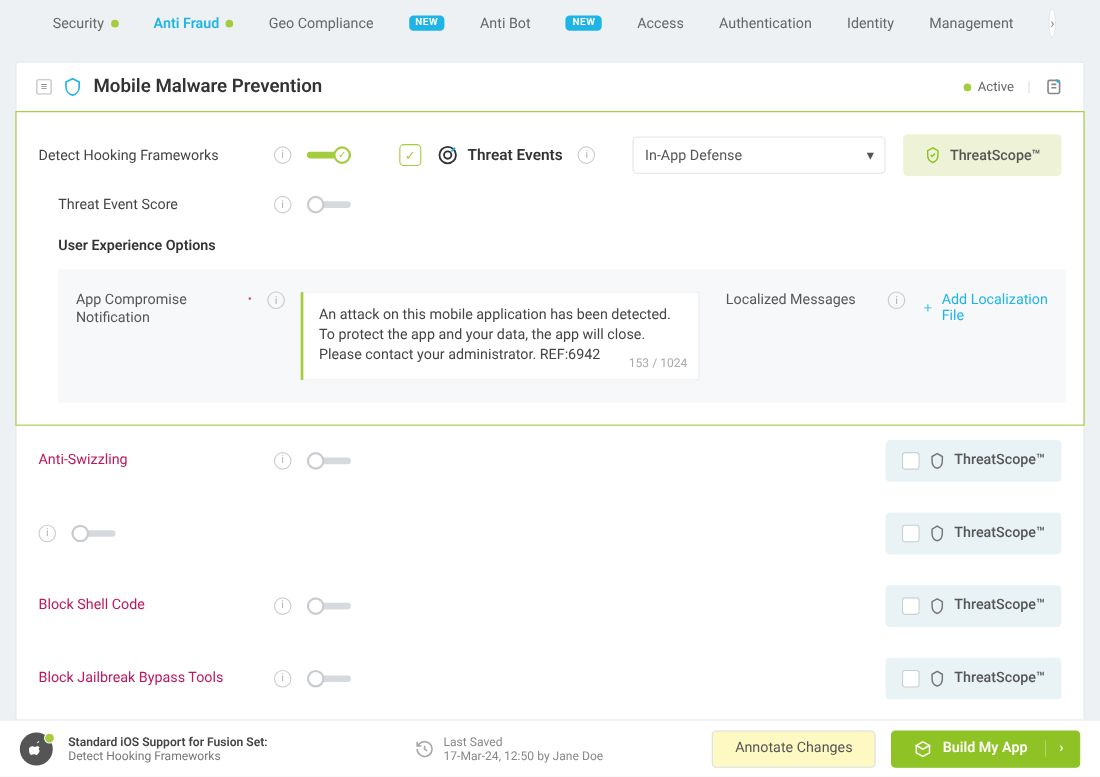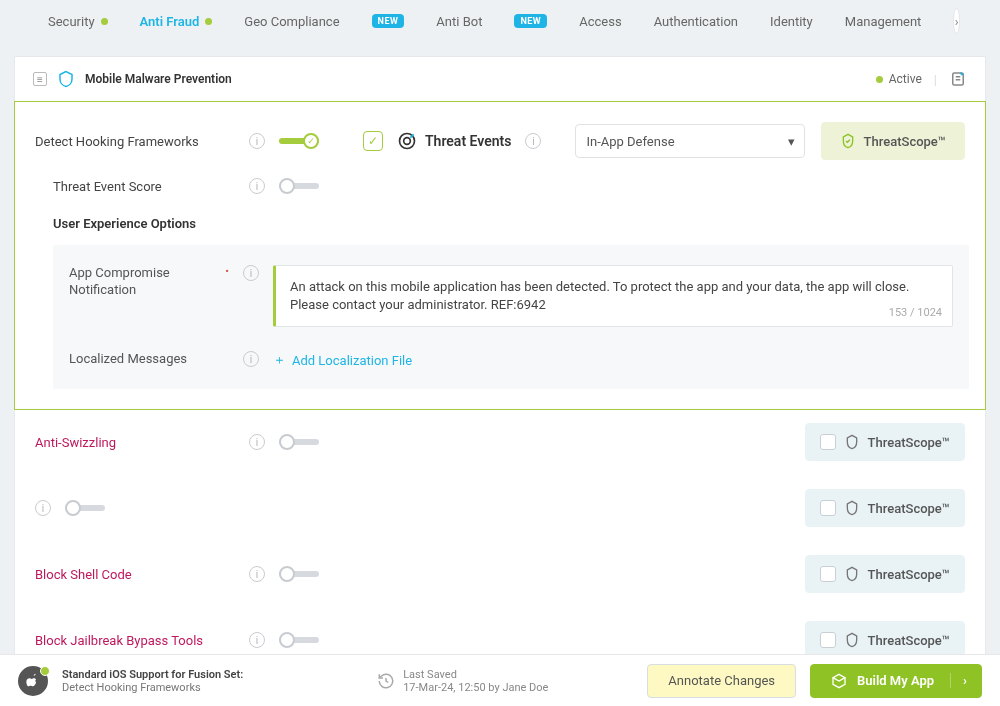--- a/index.html
+++ b/index.html
@@ -12,21 +12,21 @@
   .tab.active { color: #1eb5e6; font-weight: 600; }
   .dot { width: 7px; height: 7px; border-radius: 50%; background: #a4cc3c; display: inline-block; }
   .badge-new { background: #1eb5e6; color: #fff; font-size: 9px; font-weight: 700; padding: 2px 6px; border-radius: 4px; letter-spacing: 0.5px; }
   .tabs-scroll { margin-left: auto; width: 26px; height: 26px; border-radius: 50%; border: 1px solid #e2e6ea; display: flex; align-items: center; justify-content: center; color: #888; cursor: pointer; background: #fff; }
 
   
   .panel { margin: 14px; background: #fff; border: 1px solid #e6e8eb; border-radius: 2px; position: relative; }
   .panel-header { height: 32px; display: flex; align-items: center; padding: 22px 18px; gap: 10px; border-bottom: 1px solid #f0f2f4; }
   .collapse-ico { width: 14px; height: 14px; border: 1px solid #bbb; border-radius: 2px; display: flex; align-items: center; justify-content: center; color: #888; font-size: 10px; cursor: pointer;}
   .shield-ico { color: #1eb5e6; }
-  .panel-title { font-weight: 600; color: #333; font-size: 12px; }
+  .panel-title { font-weight: 600; color: #333; font-size: 17px; }
   .panel-right { margin-left: auto; display: flex; align-items: center; gap: 12px; }
   .status-pill { display: flex; align-items: center; gap: 6px; color: #666; font-size: 12px; }
   .act-ico { color: #888; cursor: pointer; }
 
   
   .hl { border: 1px solid #a4cc3c; margin: -1px; padding: 0; }
   .row { display: flex; align-items: center; padding: 12px 20px; gap: 14px; }
   .row-label { width: 200px; color: #444; font-size: 13px; }
   .row-indent .row-label { padding-left: 18px; width: 200px; }
   .info-ico { width: 16px; height: 16px; border: 1px solid #c8ccd0; border-radius: 50%; display: flex; align-items: center; justify-content: center; color: #b0b4b8; font-size: 10px; flex-shrink:0; }
@@ -42,21 +42,21 @@
 
   
   .toggle { width: 40px; height: 16px; position: relative; cursor:pointer; }
   .toggle .track { position:absolute; top:5px; left:0; right:0; height:6px; background:#d6dade; border-radius:3px; }
   .toggle .knob { position:absolute; top:0; width:16px; height:16px; background:#fff; border:2px solid #c8ccd0; border-radius:50%; left:0;}
   .toggle.on .track { background:#a4cc3c; }
   .toggle.on .knob { border-color:#a4cc3c; left:auto; right:0; color:#a4cc3c; display:flex; align-items:center; justify-content:center; font-size:9px;}
 
   
   .ux-heading { font-weight:600; color:#333; padding: 10px 20px 6px 38px; font-size:13px;}
-  .ux-box { background:#f7f8fa; margin: 8px 16px 20px 38px; border-radius:2px; padding: 20px 16px; display:flex; flex-direction:column; gap:24px; }
+  .ux-box { background:#f7f8fa; margin: 8px 16px 20px 38px; border-radius:2px; padding: 20px 16px; display:flex; gap:24px; }
   .ux-row { display:flex; align-items:flex-start; gap:14px; }
   .ux-label-col { width:160px; display:flex; align-items:flex-start; gap:8px; color:#555; font-size:13px; line-height:1.3; }
   .req { color:#d9534f; font-size:11px; margin-left:auto;}
   .notif-box { flex:1; background:#fff; border:1px solid #e2e5e8; border-left:3px solid #a4cc3c; border-radius:2px; padding: 12px 14px; position:relative; font-size:13px; color:#444; line-height:1.4;}
   .char-count { position:absolute; right:10px; bottom:6px; color:#aaa; font-size:11px;}
   .add-loc { display:flex; align-items:center; gap:6px; color:#1eb5e6; cursor:pointer; font-size:13px;}
 
   
   .list-row { display:flex; align-items:center; padding: 14px 20px; gap:14px;}
   .list-row .row-label { color:#be185d; }

